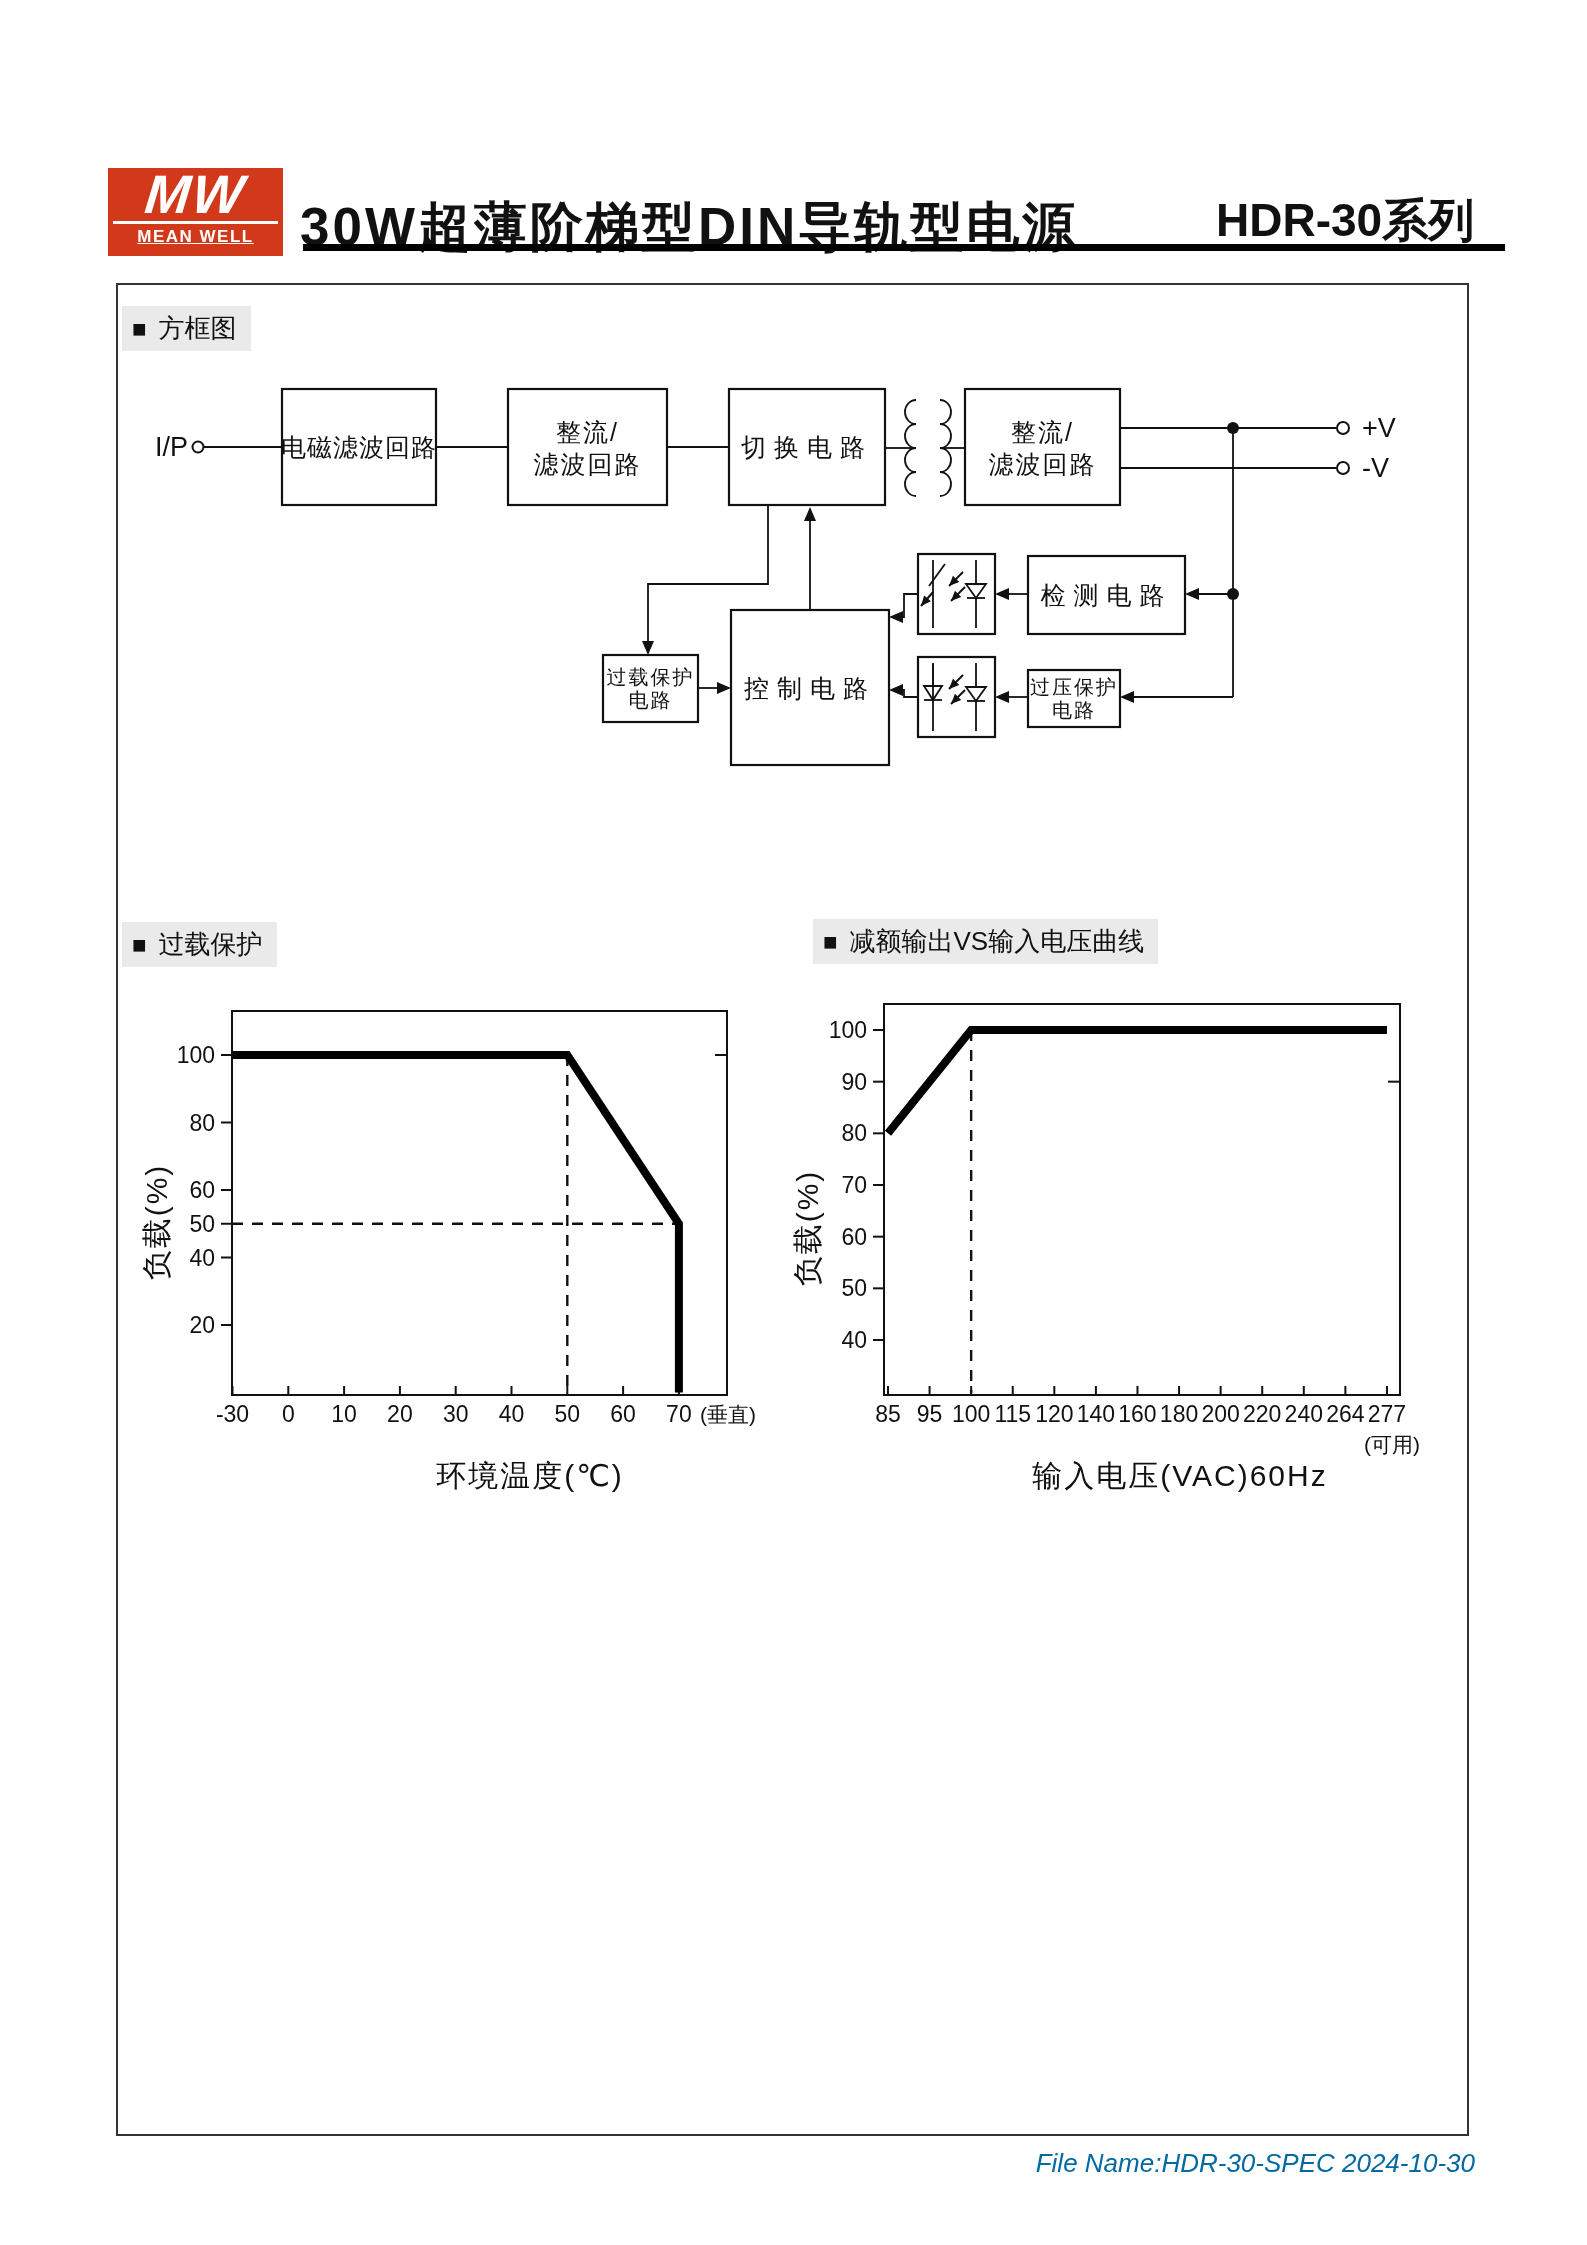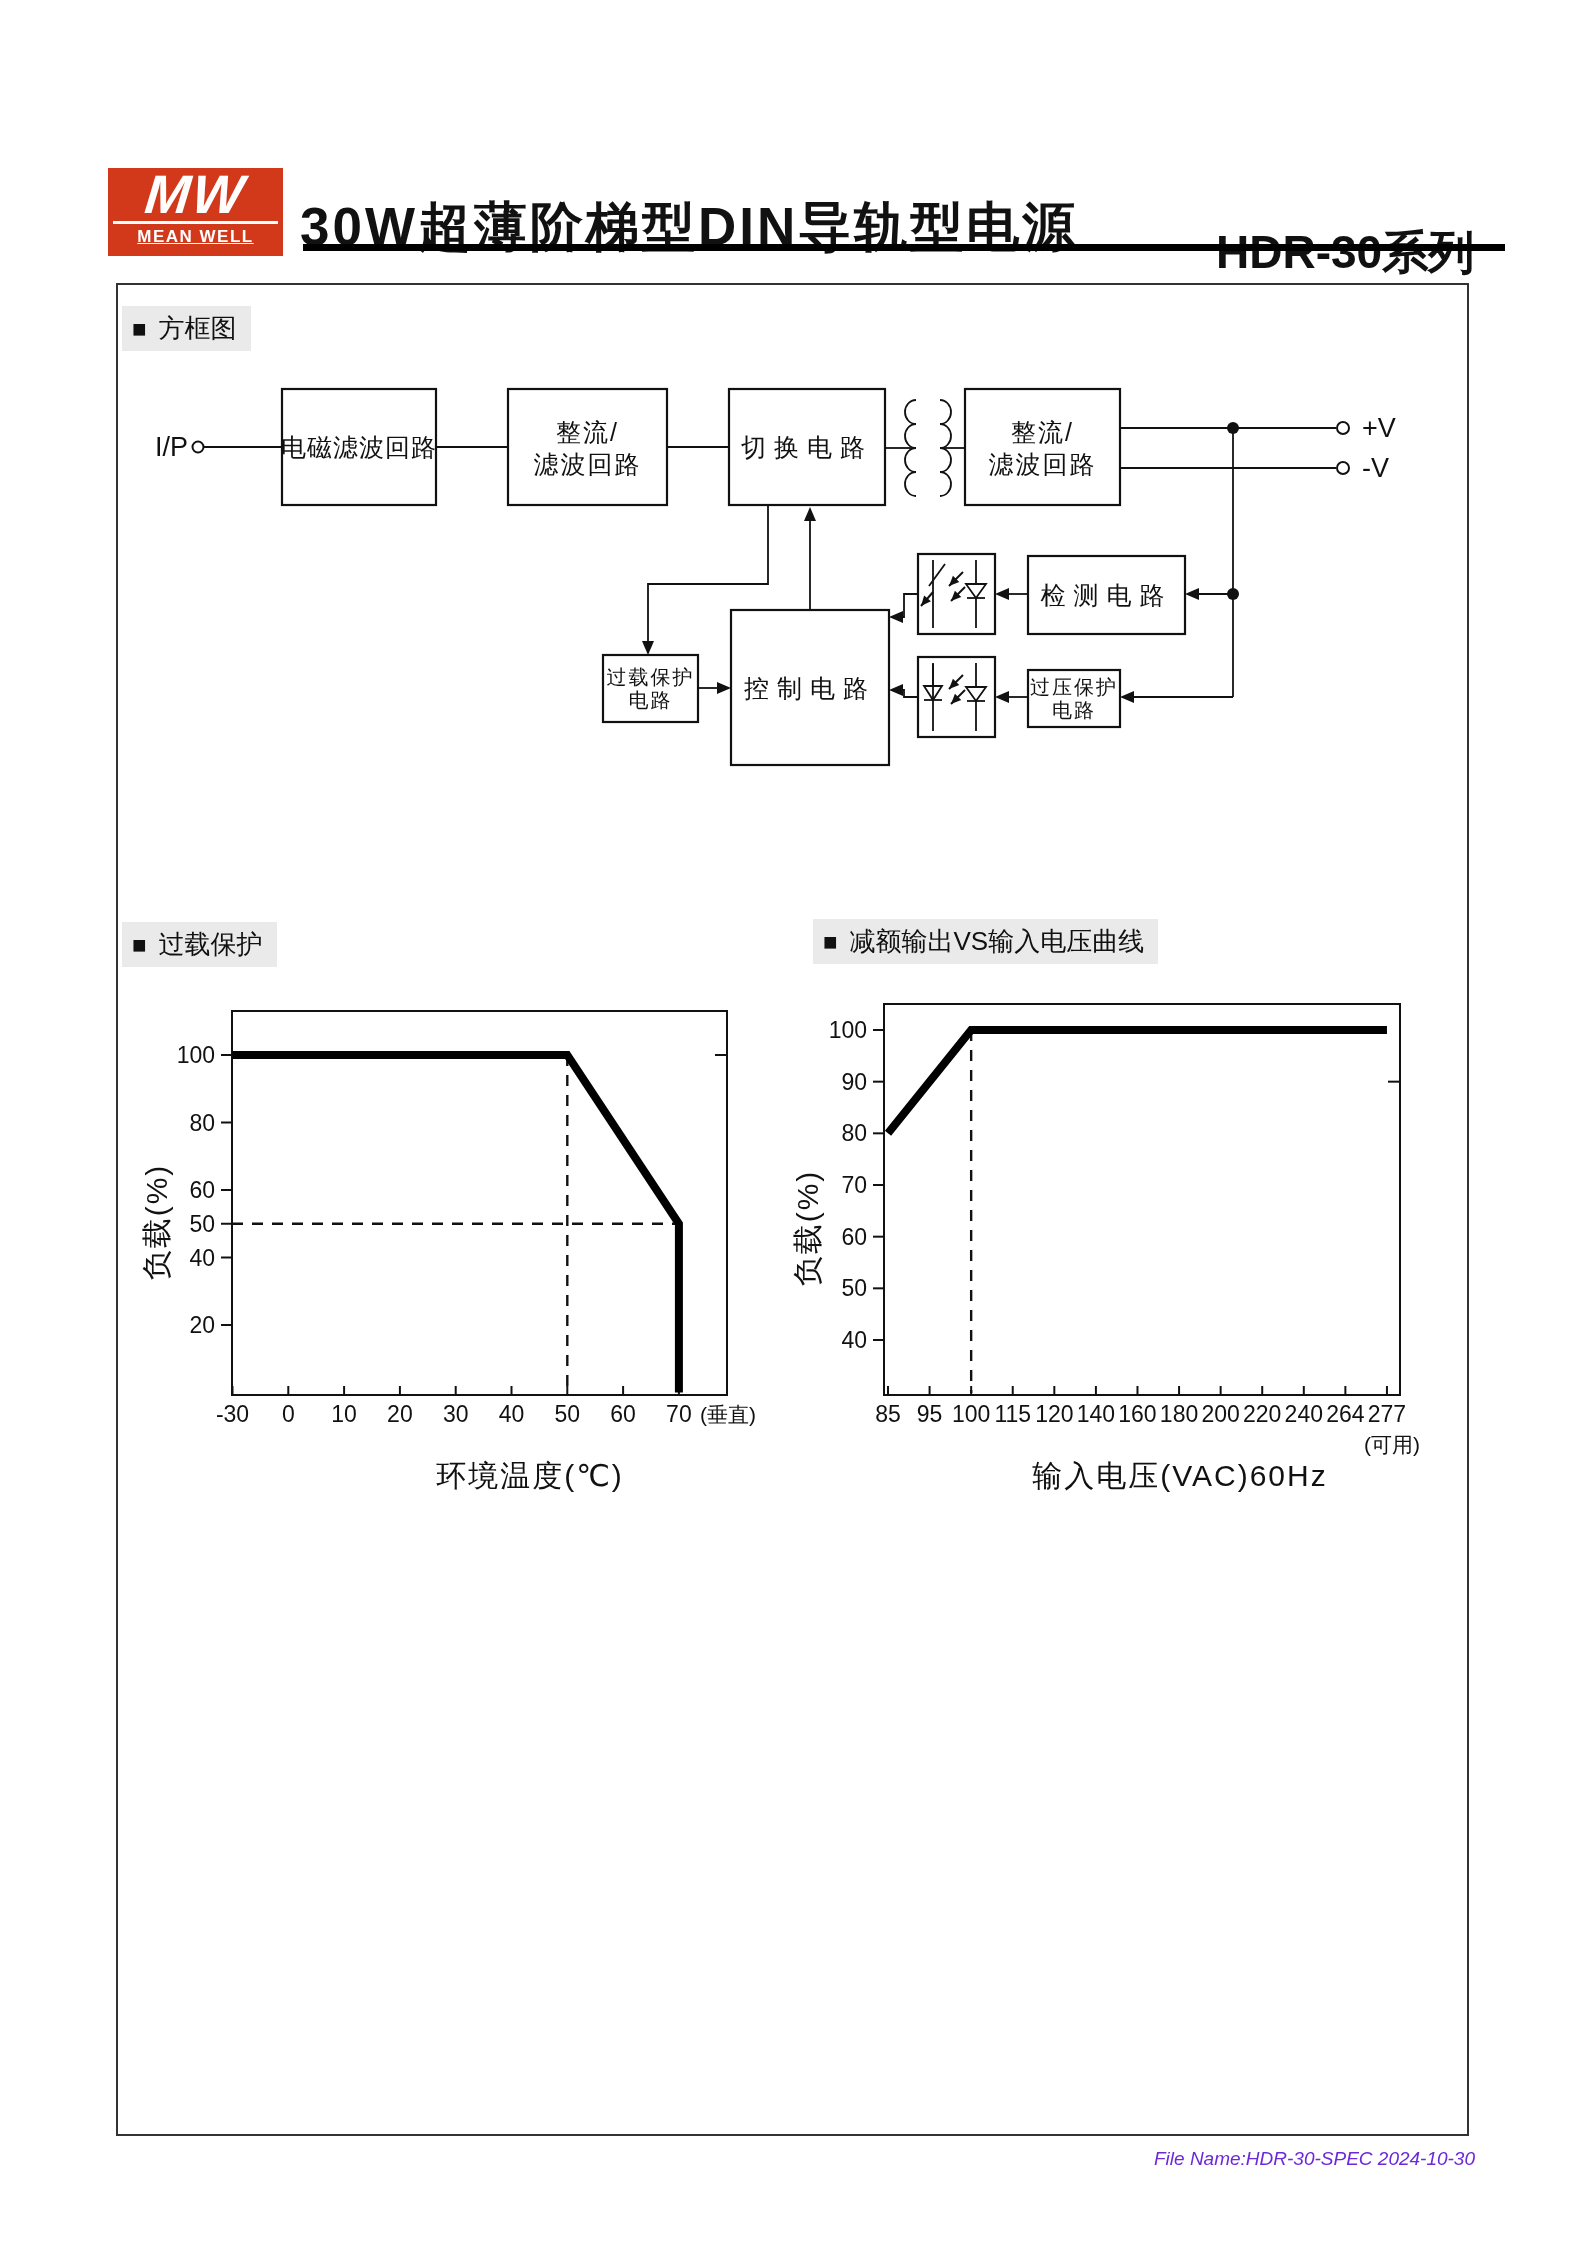--- a/index.html
+++ b/index.html
@@ -7,30 +7,30 @@
        font-family:"Liberation Sans","DejaVu Sans",sans-serif;color:#111;}
   .abs{position:absolute;}
   .logo{left:108px;top:168px;width:175px;height:88px;background:#d2391b;
         display:flex;flex-direction:column;justify-content:flex-start;}
   .logo .mw{color:#fff;font-weight:bold;font-style:italic;font-size:54px;line-height:52px;
             text-align:center;transform:skewX(-6deg);letter-spacing:2px;}
   .logo .rule{height:3px;background:#fff;margin:1px 5px 0 5px;}
   .logo .brand{color:#fff;font-weight:bold;font-size:17px;letter-spacing:1.5px;
                text-align:center;padding-top:3px;text-decoration:underline;}
   .page-title{left:300px;top:192px;font-size:53px;font-weight:bold;letter-spacing:3px;white-space:nowrap;}
-  .series-title{left:1216px;top:190px;font-size:46px;font-weight:bold;white-space:nowrap;margin-top:32px;}
+  .series-title{left:1216px;top:190px;font-size:46px;font-weight:bold;white-space:nowrap;}
   .title-underline{left:303px;top:244px;width:1202px;height:7px;background:#000;}
   .content-box{left:116px;top:283px;width:1349px;height:1849px;border:2px solid #333;}
   .section-label{background:#eaeaea;font-size:26px;display:flex;align-items:center;
                  padding:5px 14px 5px 10px;white-space:nowrap;}
   .section-label .sq{font-size:24px;margin-right:12px;line-height:1;}
   #sec-block{left:122px;top:306px;}
   #sec-derate{left:122px;top:922px;}
   #sec-vs{left:813px;top:919px;}
-  .footer{right:112px;top:2148px;font-size:19px;font-style:italic;color:#6d28d9;white-space:nowrap;}
+  .footer{right:112px;top:2148px;font-size:26px;font-style:italic;color:#0369a1;white-space:nowrap;}
   svg.layer{left:0;top:0;}
 </style>
 </head>
 <body>
 
 <div class="abs logo">
   <div class="mw">MW</div>
   <div class="rule"></div>
   <div class="brand">MEAN WELL</div>
 </div>

